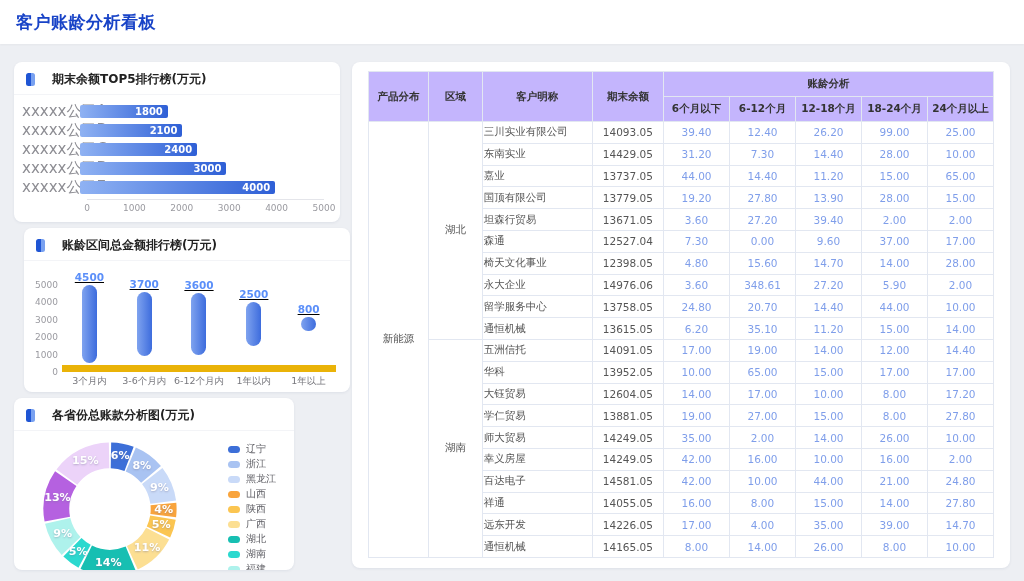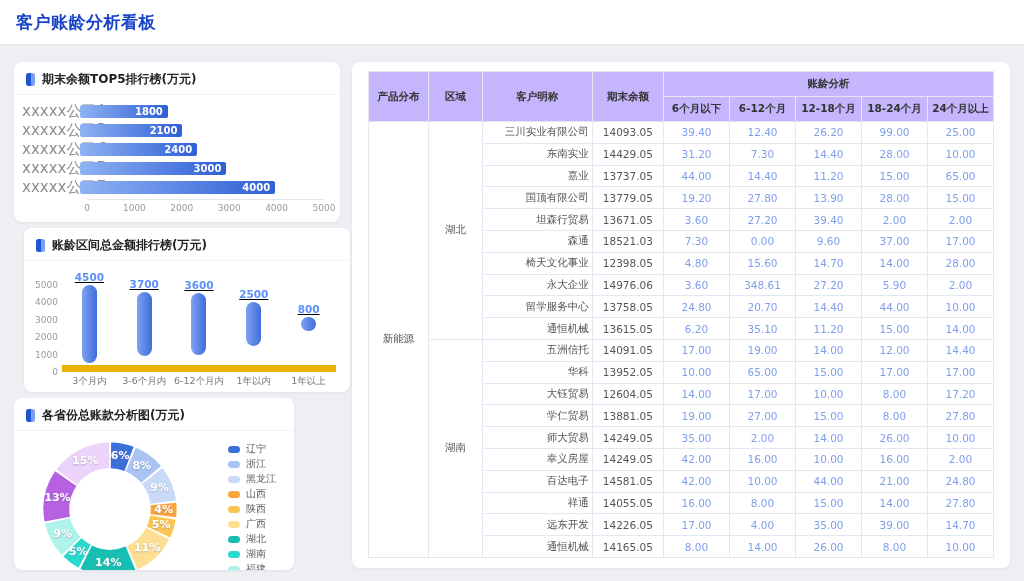--- a/index.html
+++ b/index.html
@@ -9,21 +9,21 @@
 
   .topbar { position:absolute; left:0; top:0; width:1024px; height:44px; background:#ffffff; display:flex; align-items:center; padding-left:16px; box-shadow:0 1px 2px rgba(0,0,0,.04); }
   .page-title { font-size:17px; font-weight:800; color:#1843c7; letter-spacing:.5px; }
 
   .panel { position:absolute; background:#fff; border-radius:8px; box-shadow:0 1px 3px rgba(20,40,90,.07); overflow:hidden; }
   .p1 { left:14px; top:62px;  width:326px; height:160px; }
   .p2 { left:24px; top:228px; width:326px; height:164px; }
   .p3 { left:14px; top:398px; width:280px; height:172px; }
   .p4 { left:352px; top:62px; width:658px; height:506px; padding:9px 16px; }
 
-  .phead { display:flex; align-items:center; gap:7px; padding:9px 12px 6px 12px; border-bottom:1px solid #f3f4f7; }
+  .phead { display:flex; align-items:center; gap:17px; padding:9px 12px 6px 12px; border-bottom:1px solid #f3f4f7; }
   .picon { width:9px; height:13px; border-radius:2.5px; background:linear-gradient(90deg,#1f55d4 55%,#79a1f0 45%); flex:none; }
   .ptitle { font-size:12px; font-weight:700; color:#222; }
 
   
   .hchart { padding:7px 16px 0 8px; }
   .hrow { display:flex; align-items:center; height:19px; }
   .hlabel { width:58px; flex:none; text-align:center; font-size:15px; color:#8d8d93; padding-right:7px; white-space:nowrap; }
   .hbarwrap { flex:1; }
   .hbar { height:13px; border-radius:2px; background:linear-gradient(90deg,#8fb2f3,#2e5fd6); display:flex; align-items:center; justify-content:flex-end; padding-right:5px; color:#fff; font-size:10px; font-weight:700; min-width:26px; }
   .haxis { position:relative; margin:2px 16px 0 73px; height:16px; border-top:1px solid #e4e5ea; }
@@ -44,21 +44,21 @@
   .legend { margin-left:auto; margin-right:6px; display:flex; flex-direction:column; gap:2.5px; }
   .litem { display:flex; align-items:center; gap:6px; height:12.5px; cursor:pointer; }
   .lmark { width:12px; height:7px; border-radius:4px; flex:none; }
   .lname { font-size:10px; color:#5d5d63; white-space:nowrap; }
 
   
   .agetable { width:100%; border-collapse:collapse; table-layout:fixed; }
   .agetable th, .agetable td { border:1px solid #e2e7f1; }
   .agetable thead th { background:#c4b5fd; color:#333; font-size:10.5px; font-weight:700; height:25px; padding:0 2px; }
   .agetable td { height:21.8px; font-size:10.5px; color:#555; text-align:center; padding:0 3px; overflow:hidden; white-space:nowrap; }
-  .agetable td.cname { text-align:right; padding-left:8px; }
+  .agetable td.cname { text-align:left; padding-left:1px; }
   .agetable td.aging { color:#7f9eea; }
   .agetable td.groupcell { background:#fff; color:#555; }
 </style>
 </head>
 <body>
 
 <div class="stage">
 
   <div class="topbar">
     <div class="page-title">客户账龄分析看板</div>
@@ -308,21 +308,21 @@
             <td class="cname">坦森行贸易</td>
             <td>13671.05</td>
             <td class="aging">3.60</td>
             <td class="aging">27.20</td>
             <td class="aging">39.40</td>
             <td class="aging">2.00</td>
             <td class="aging">2.00</td>
           </tr>
           <tr>
             <td class="cname">森通</td>
-            <td>18521.03</td>
+            <td>12527.04</td>
             <td class="aging">7.30</td>
             <td class="aging">0.00</td>
             <td class="aging">9.60</td>
             <td class="aging">37.00</td>
             <td class="aging">17.00</td>
           </tr>
           <tr>
             <td class="cname">椅天文化事业</td>
             <td>12398.05</td>
             <td class="aging">4.80</td>

